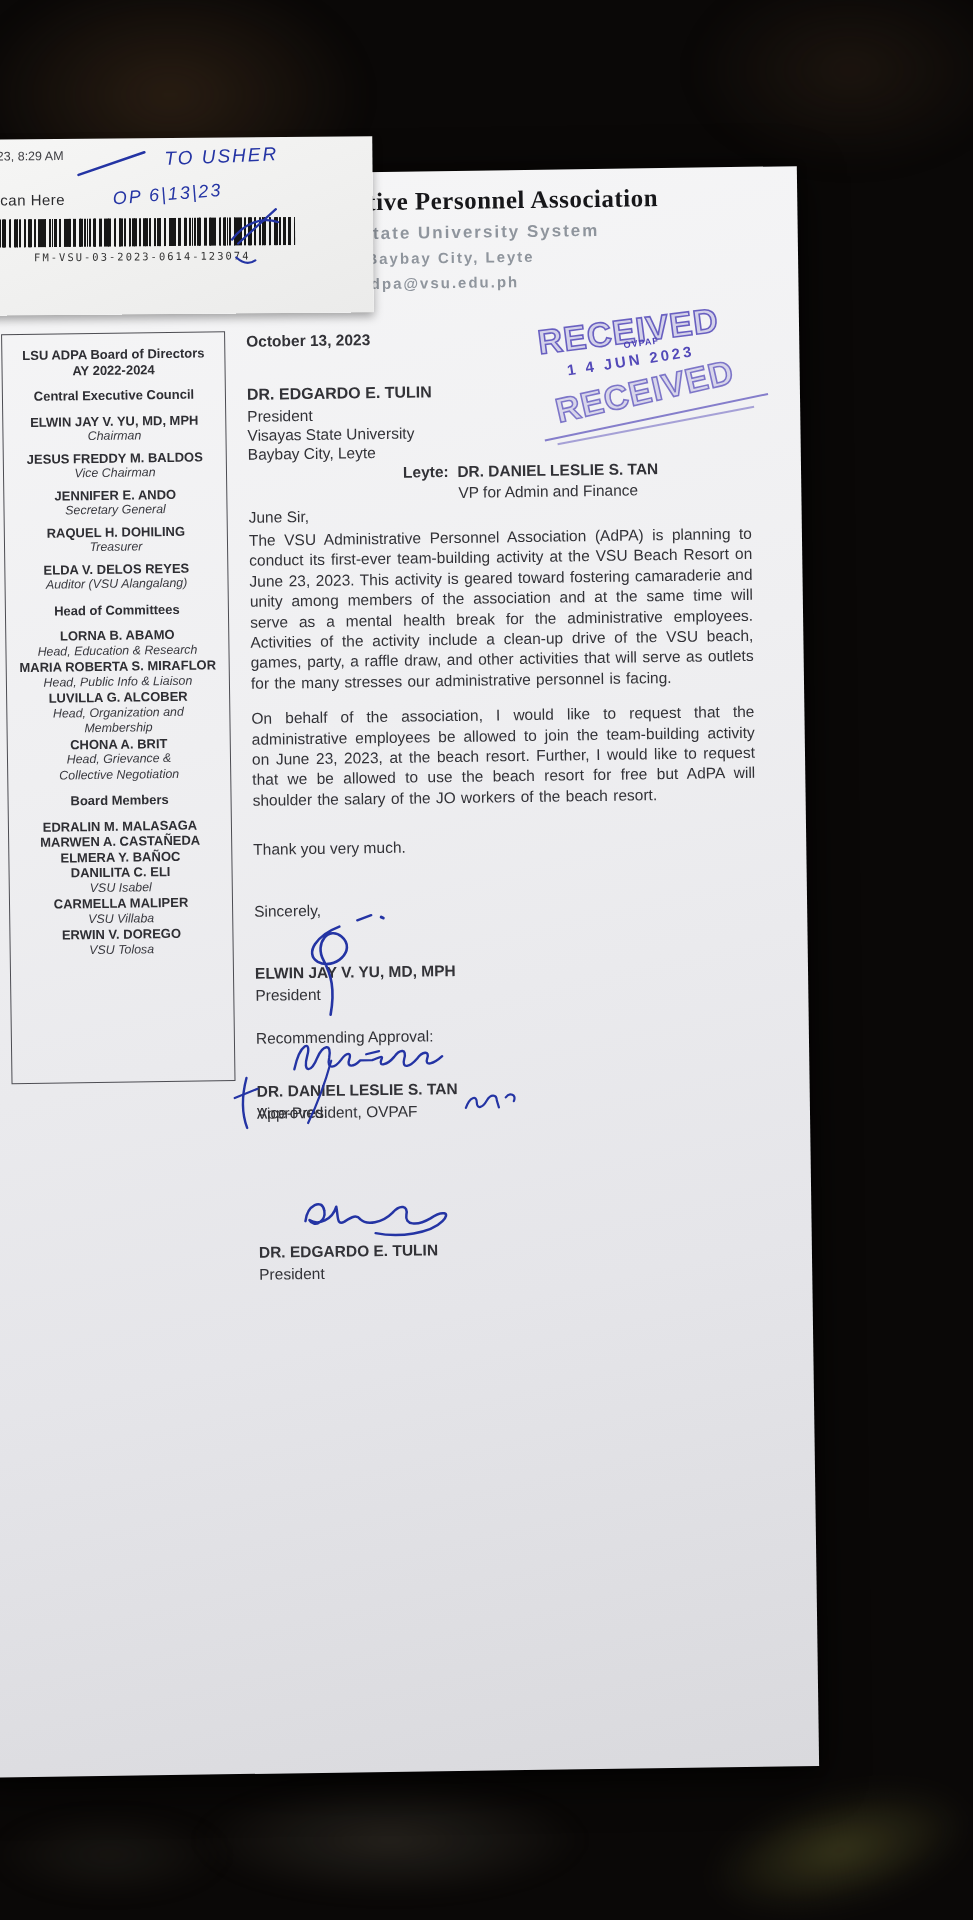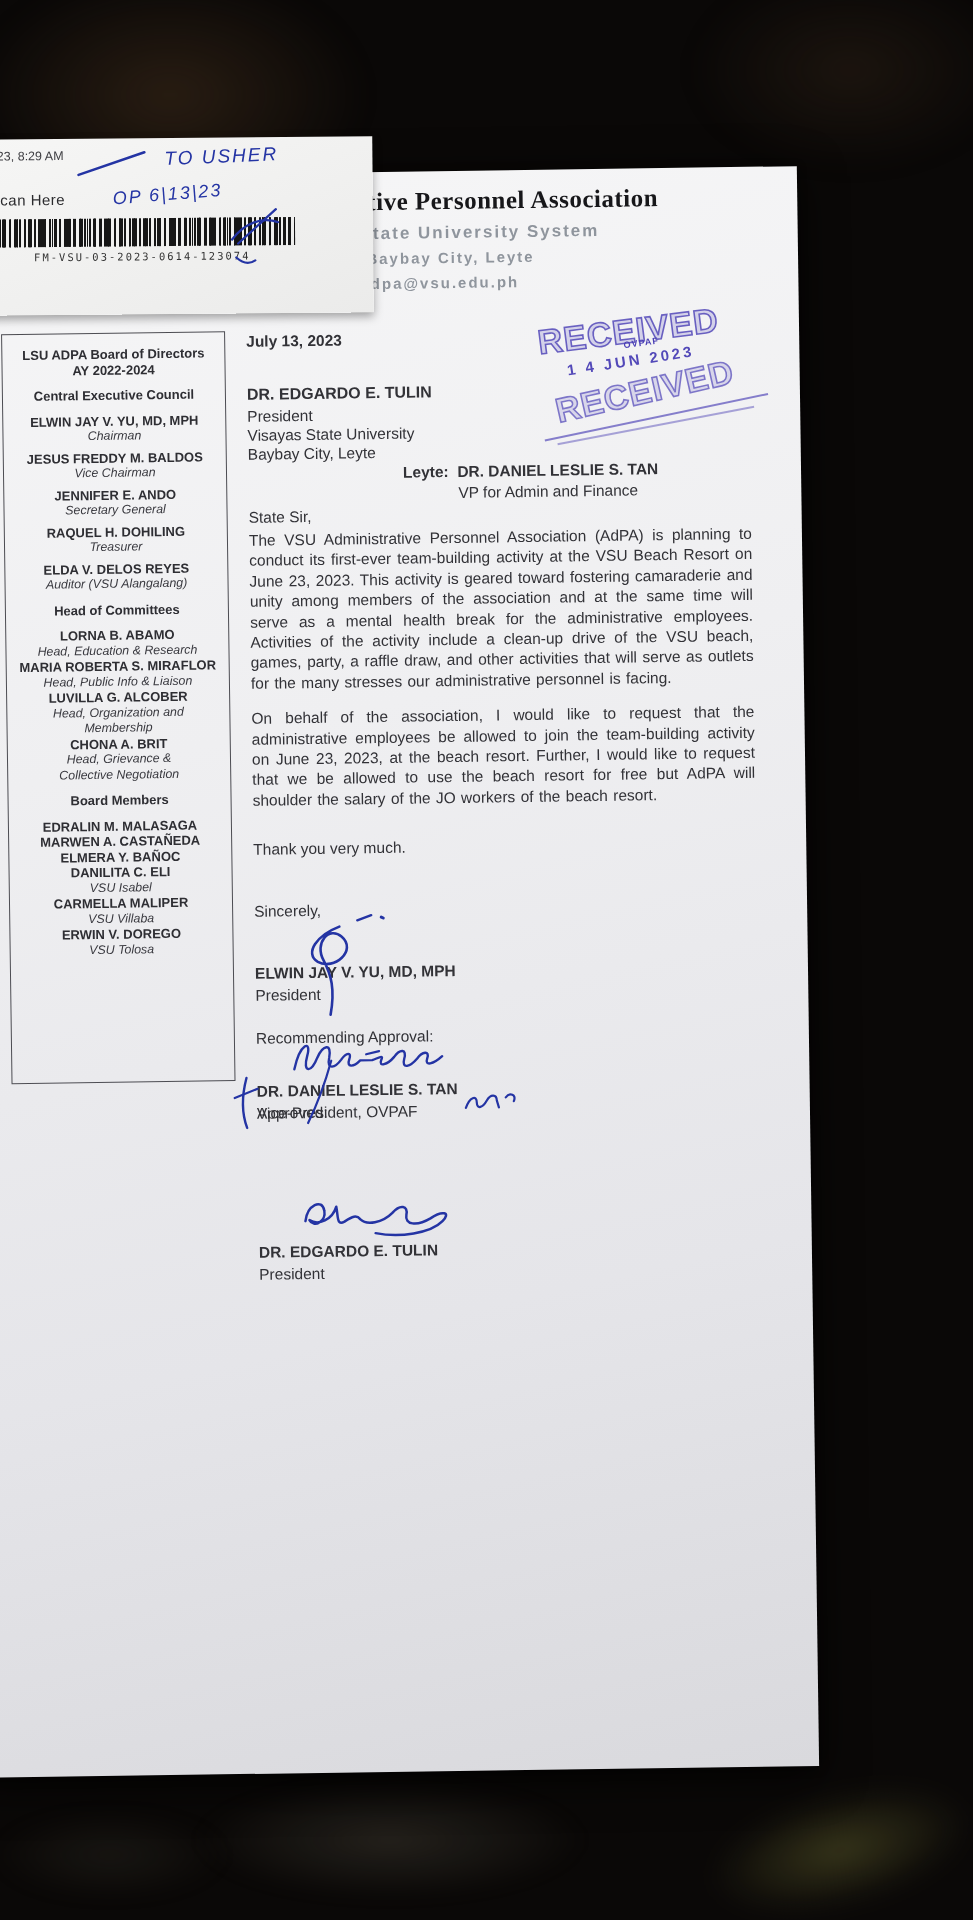--- a/index.html
+++ b/index.html
@@ -177,32 +177,32 @@
         <div class="sb-line s-name">ELMERA Y. BAÑOC</div>
         <div class="sb-line s-name">DANILITA C. ELI</div>
         <div class="sb-line s-role">VSU Isabel</div>
         <div class="sb-line s-name">CARMELLA MALIPER</div>
         <div class="sb-line s-role">VSU Villaba</div>
         <div class="sb-line s-name">ERWIN V. DOREGO</div>
         <div class="sb-line s-role">VSU Tolosa</div>
       </div>
   </div>
 
-  <div class="lt date-line">July 13, 2023</div>
+  <div class="lt date-line">October 13, 2023</div>
   <div class="lt rcp-name">DR. EDGARDO E. TULIN</div>
   <div class="lt rcp-l1">President</div>
   <div class="lt rcp-l2">Visayas State University</div>
   <div class="lt rcp-l3">Baybay City, Leyte</div>
 
   <div class="lt thru-row">
     <span class="bold">Leyte:</span>&nbsp;&nbsp;<span class="bold">DR. DANIEL LESLIE S. TAN</span>
   </div>
   <div class="lt thru-title">VP for Admin and Finance</div>
 
-  <div class="lt salutation">State Sir,</div>
+  <div class="lt salutation">June Sir,</div>
 
   <div class="body-flow">
 
   <p class="para">The VSU Administrative Personnel Association (AdPA) is planning to conduct its first-ever team-building activity at the VSU Beach Resort on June 23, 2023.  This activity is geared toward fostering camaraderie and unity among members of the association and at the same time will serve as a mental health break for the administrative employees.  Activities of the activity include a clean-up drive of the VSU beach, games, party, a raffle draw, and other activities that will serve as outlets for the many stresses our administrative personnel is facing.</p>
       <p class="para">On behalf of the association, I would like to request that the administrative employees be allowed to join the team-building activity on June 23, 2023, at the beach resort.  Further, I would like to request that we be allowed to use the beach resort for free but AdPA will shoulder the salary of the JO workers of the beach resort.</p>
     </div>
 
   <div class="lt closing">Thank you very much.</div>
   <div class="lt sincerely">Sincerely,</div>
 

